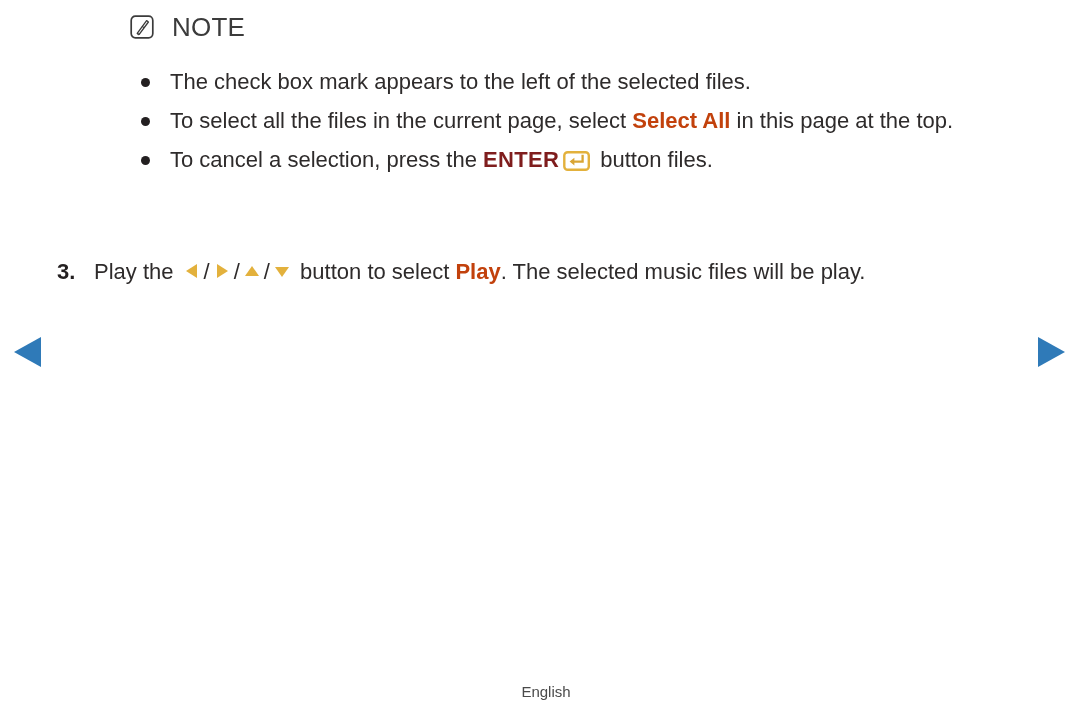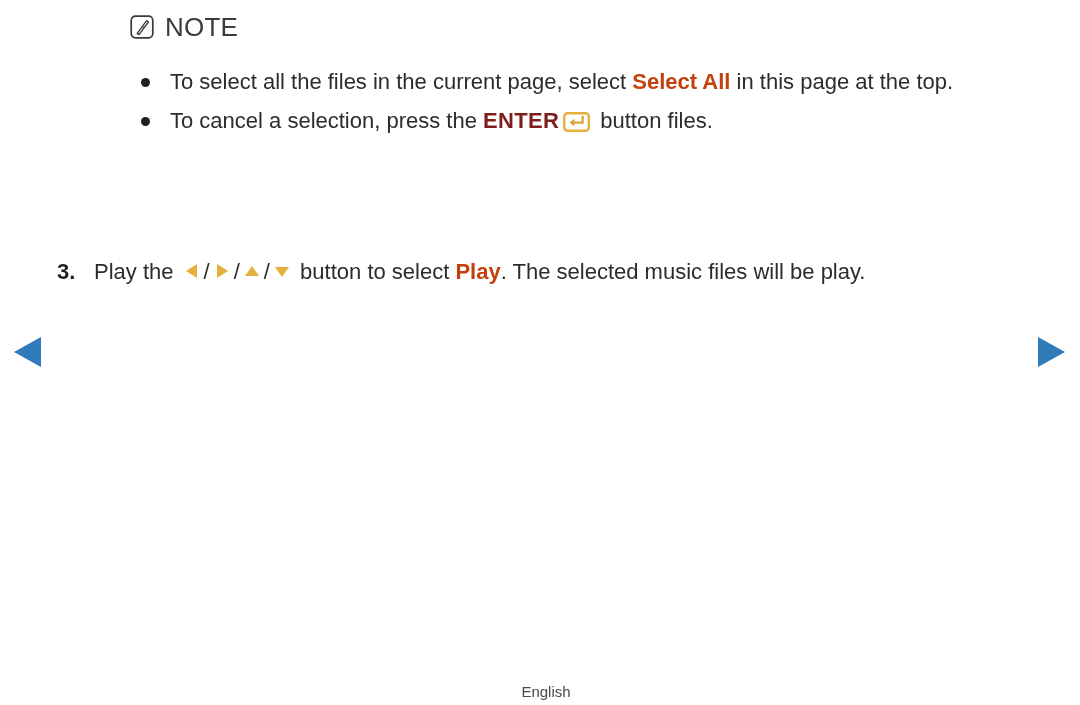--- a/index.html
+++ b/index.html
@@ -23,21 +23,21 @@
     inset: 0;
   }
 
   
   .note-heading {
     position: absolute;
     left: 94px;
     top: 14px;
     display: flex;
     align-items: center;
-    gap: 11px;
+    gap: 18px;
     padding-left: 36px;
   }
   .note-icon {
     width: 24px;
     height: 24px;
     flex: 0 0 auto;
     display: block;
   }
   .note-label {
     font-size: 26px;
@@ -154,20 +154,24 @@
       <rect x="1.2" y="1.2" width="21.6" height="21.6" rx="4.2" ry="4.2" fill="#ffffff" stroke="#3b3b3b" stroke-width="1.7"></rect>
       <path d="M7.2 18.4 L16.6 5.6 L18.4 7.0 L9.2 19.4 Z" fill="#ffffff" stroke="#3b3b3b" stroke-width="1.3" stroke-linejoin="round"></path>
       <path d="M7.2 18.4 L9.2 19.4 L8.1 20.6 Z" fill="#3b3b3b"></path>
       <path d="M12.0 11.2 L14.0 12.6" stroke="#3b3b3b" stroke-width="1.1"></path>
     </svg>
     <span class="note-label">NOTE</span>
   </div>
 
   <div class="bullets">
 
+    <div class="bullet-item">
+      <span class="bullet-dot"></span>
+      <span class="bullet-text">The check box mark appears to the left of the selected files.</span>
+    </div>
 
     <div class="bullet-item">
       <span class="bullet-dot"></span>
       <span class="bullet-text"><span>To select all the files in the current page, select </span><span class="blue-bold">Select All</span><span> in this page at the top.</span></span>
     </div>
 
     <div class="bullet-item">
       <span class="bullet-dot"></span>
       <span class="bullet-text"><span>To cancel a selection, press the </span><span class="enter-word">ENTER</span><svg class="enter-icon" viewBox="0 0 28 22">
             <rect x="1.3" y="2.2" width="24.5" height="17.6" rx="3.4" ry="3.4" fill="none" stroke="#e3b13c" stroke-width="2.4"></rect>

